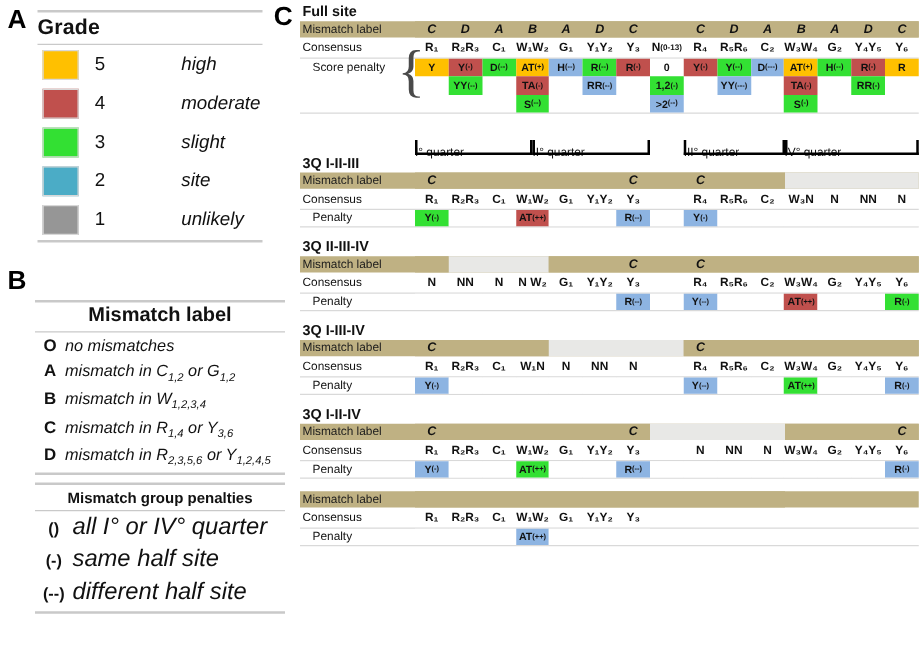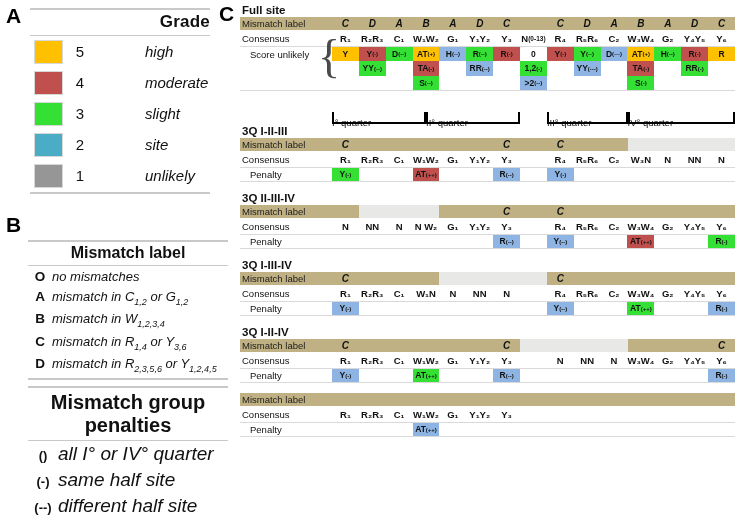--- a/index.html
+++ b/index.html
@@ -26,21 +26,21 @@
   #panelC-letter{ left:219px; top:2px; }
 
   
   #panelA{
     position:absolute; left:30px; top:8px; width:180px;
   }
   .rule-top{ border-top:2.5px solid #c9c9c9; }
   .rule-bot{ border-bottom:2.5px solid #c9c9c9; }
   .rule-thin{ border-bottom:1.5px solid #c9c9c9; }
   #grade-title{
-    text-align:right;
+    text-align:left;
     font-weight:bold;
     font-size:17px;
     padding:2px 0 3px 0;
     letter-spacing:.2px;
   }
   .grade-row{
     display:flex; align-items:center;
     height:31px;
   }
   .swatch{
@@ -72,21 +72,21 @@
   .mm-key{
     width:24px; text-align:center; font-weight:bold; font-size:13.5px;
     flex:0 0 auto;
   }
   .mm-def{
     font-style:italic; font-size:13px; white-space:nowrap;
   }
   .mm-def sub{ font-size:9px; font-style:italic; }
 
   #penalty-title{
-    text-align:center; font-weight:bold; font-size:20px;
+    text-align:center; font-weight:bold; font-size:12px;
     padding:3px 0 3px 0;
   }
   .pen-row{
     display:flex; align-items:baseline;
     padding:2px 0;
   }
   .pen-key{
     width:30px; text-align:center; font-weight:bold; font-size:13px;
     flex:0 0 auto;
   }
@@ -296,21 +296,21 @@
         <div class="cell">N<sub>(0-13)</sub></div>
         <div class="cell">R₄</div>
         <div class="cell">R₅R₆</div>
         <div class="cell">C₂</div>
         <div class="cell">W₃W₄</div>
         <div class="cell">G₂</div>
         <div class="cell">Y₄Y₅</div>
         <div class="cell">Y₆</div>
       </div>
       <div class="crow penrow">
-        <div class="rlabel indent">Score unlikely</div>
+        <div class="rlabel indent">Score penalty</div>
         <div class="pcell g5">Y</div>
         <div class="pcell g4">Y<sub>(-)</sub></div>
         <div class="pcell g3">D<sub>(--)</sub></div>
         <div class="pcell g5">AT<sub>(+)</sub></div>
         <div class="pcell g2">H<sub>(--)</sub></div>
         <div class="pcell g3">R<sub>(--)</sub></div>
         <div class="pcell g4">R<sub>(-)</sub></div>
         <div class="pcell gw">0</div>
         <div class="pcell g4">Y<sub>(-)</sub></div>
         <div class="pcell g3">Y<sub>(--)</sub></div>

